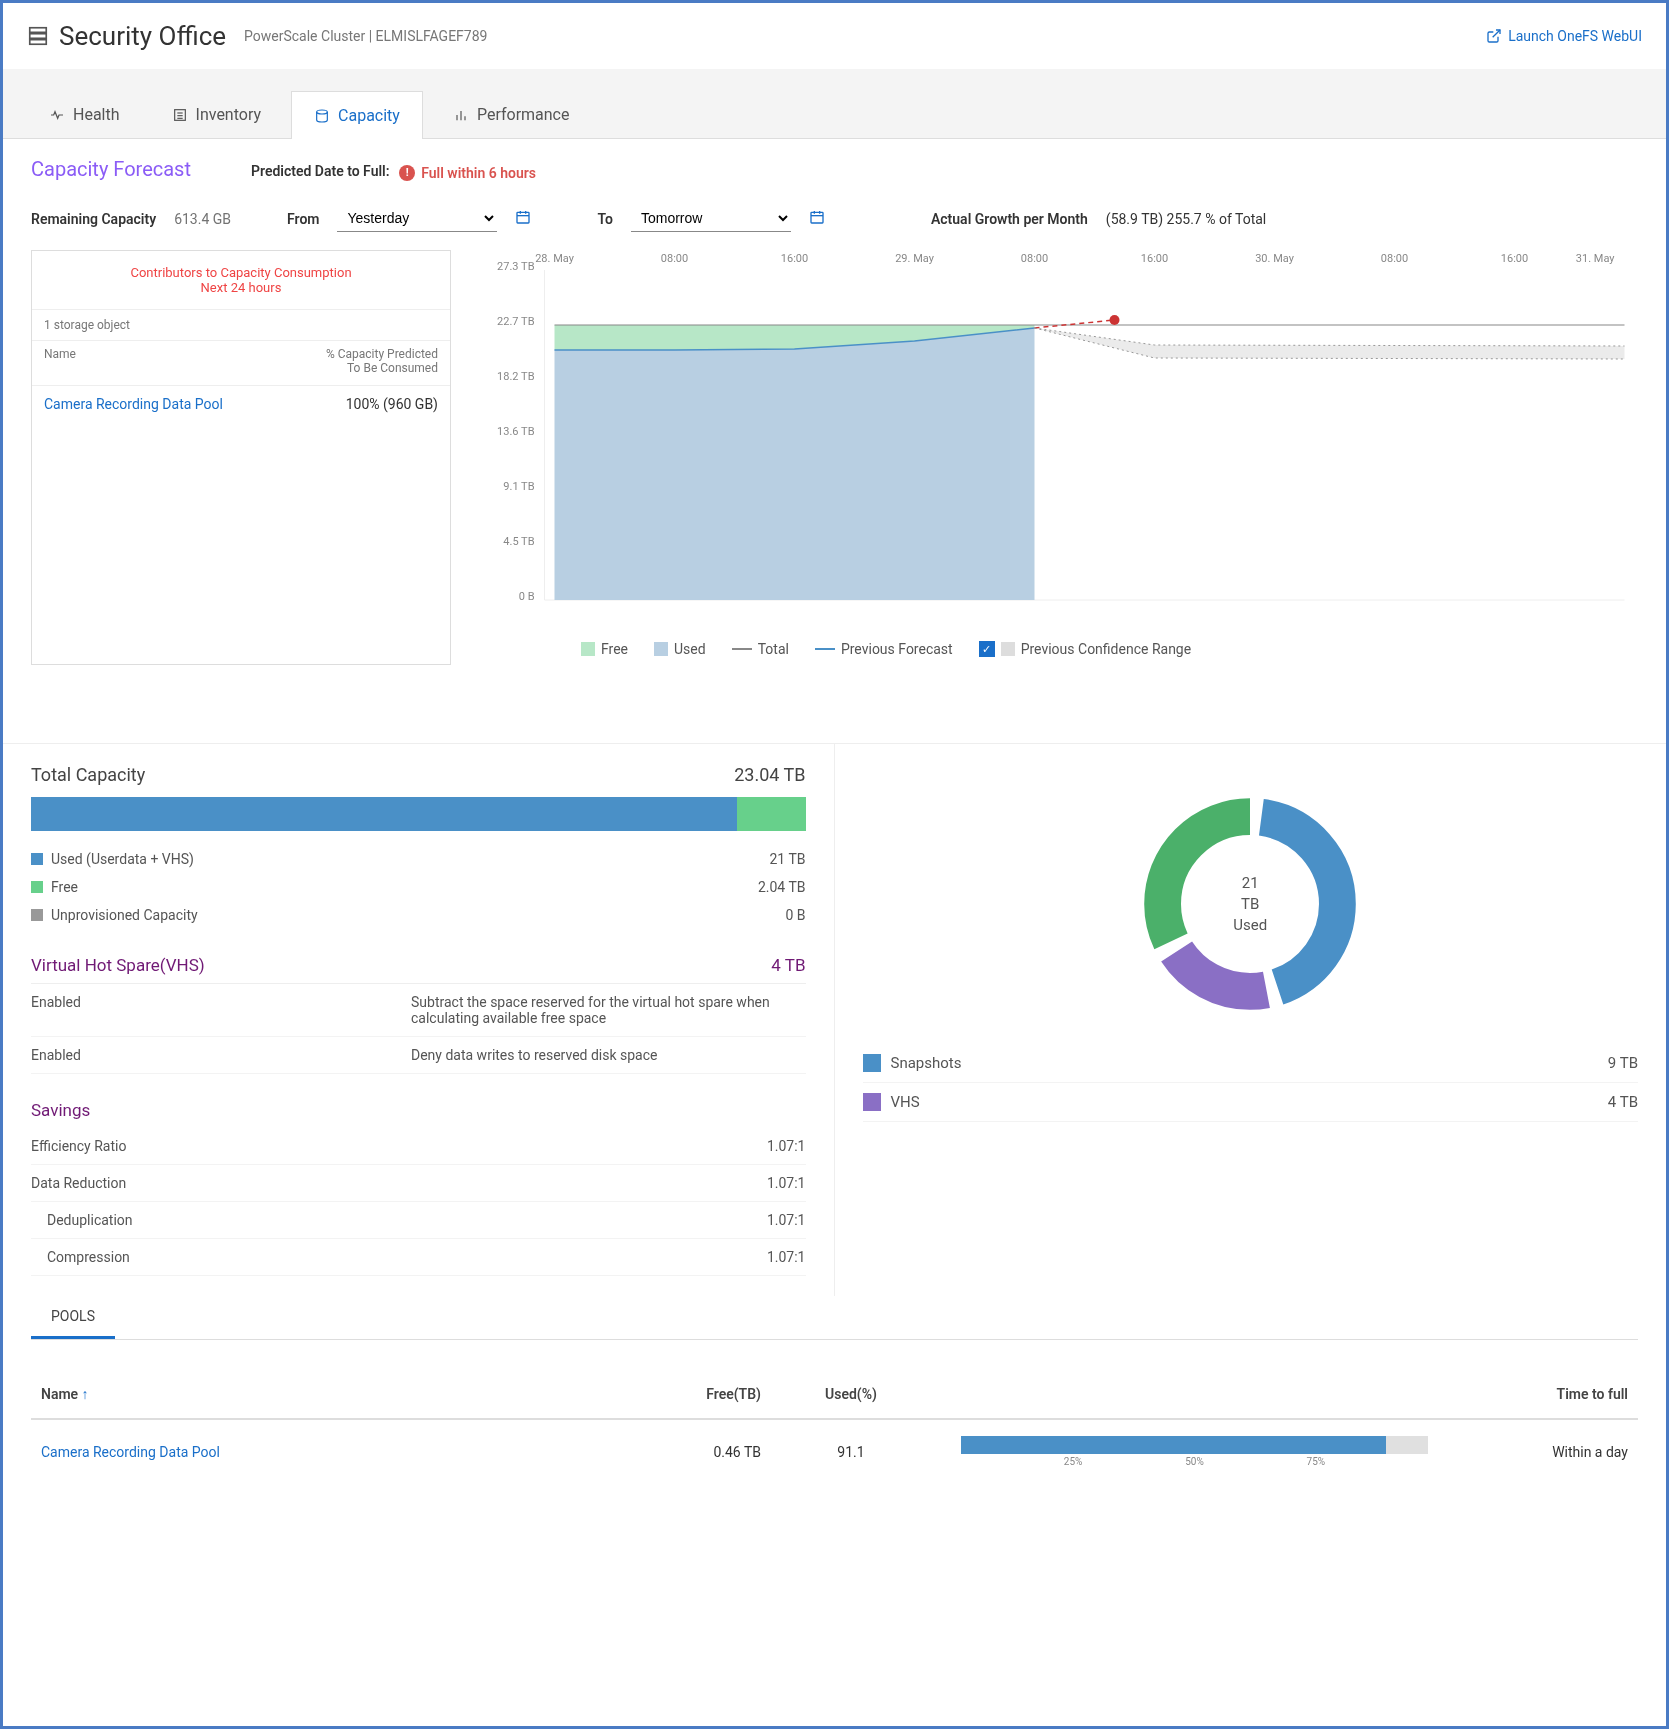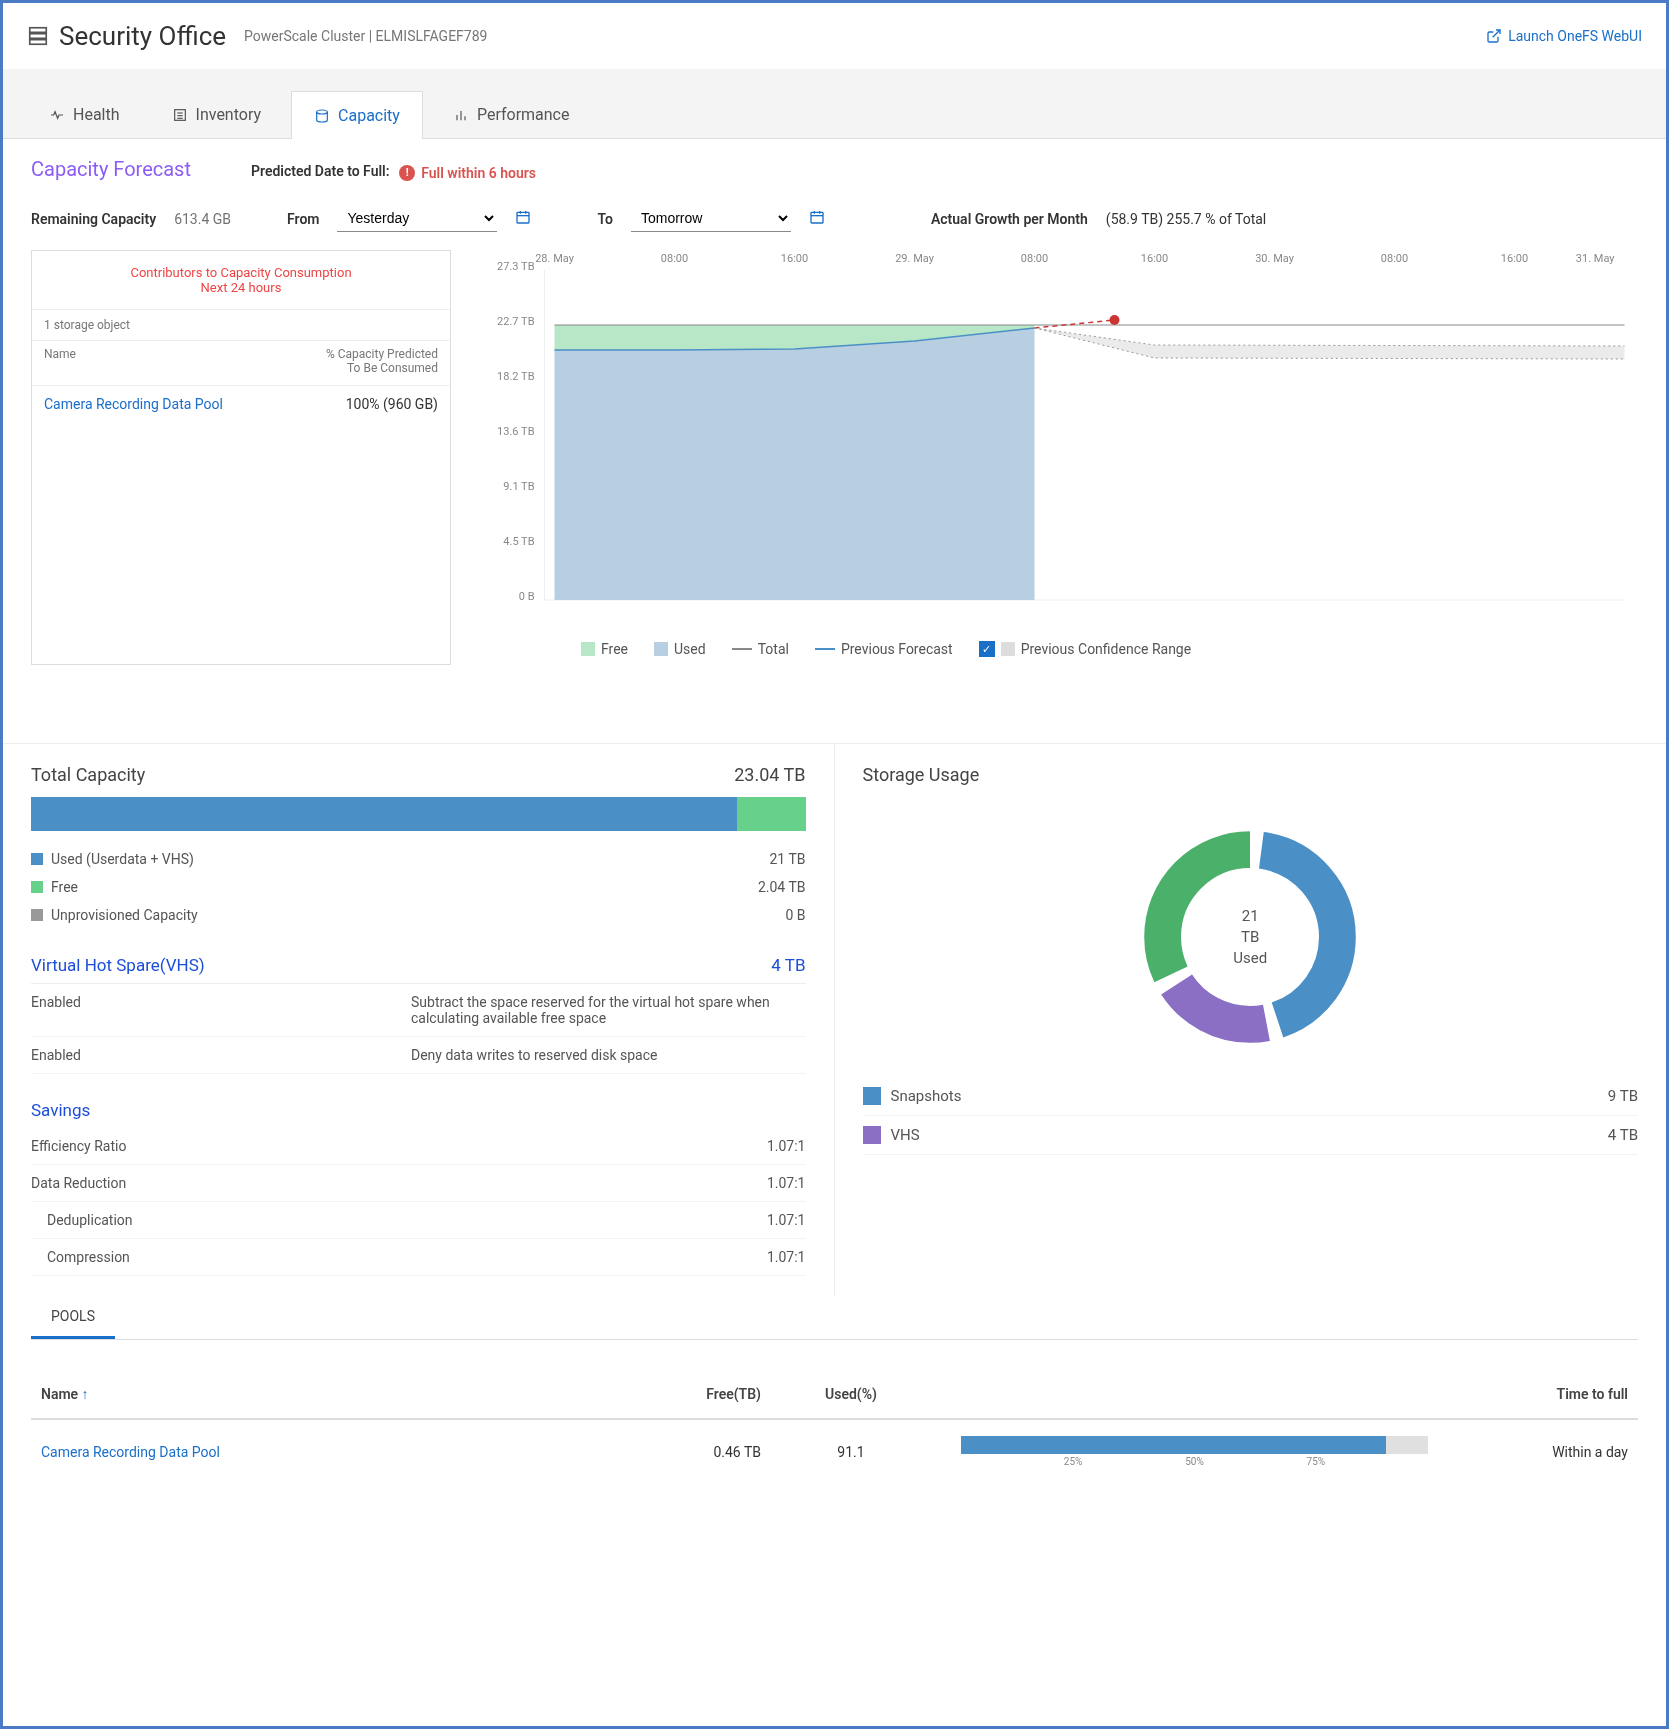--- a/index.html
+++ b/index.html
@@ -43,21 +43,21 @@
 .mid-grid { display: flex; border-top: 1px solid #eee; margin-top: 60px; }
 .mid-left { width: 50%; padding: 20px 28px; border-right: 1px solid #eee; }
 .mid-right { width: 50%; padding: 20px 28px; }
 .panel-title { font-size: 18px; color: #444; margin-bottom: 12px; display: flex; }
 .panel-title .rval { margin-left: auto; font-size: 18px; }
 .cap-bar { height: 34px; background: #67d08b; display: flex; margin-bottom: 14px; }
 .cap-bar .used { background: #4a90c7; }
 .cap-rows .row { display: flex; align-items: center; padding: 6px 0; font-size: 14px; color: #555; }
 .cap-rows .sq { width: 12px; height: 12px; margin-right: 8px; }
 .cap-rows .val { margin-left: auto; }
-.subhead { font-size: 17px; color: #1d4ed8; margin-top: 26px; display: flex; border-bottom: 1px solid #eee; padding-bottom: 8px; }
+.subhead { font-size: 17px; color: #701a75; margin-top: 26px; display: flex; border-bottom: 1px solid #eee; padding-bottom: 8px; }
 .subhead .rval { margin-left: auto; }
 .kv-row { display: flex; padding: 10px 0; font-size: 14px; color: #555; border-bottom: 1px solid #f3f3f3; }
 .kv-row .k { width: 380px; }
 .kv-row .v { flex: 1; }
 .kv-row .rv { margin-left: auto; }
 .donut-wrap { display: flex; align-items: center; justify-content: center; position: relative; height: 280px; }
 .donut-center { position: absolute; text-align: center; color: #555; font-size: 15px; line-height: 1.4; }
 .usage-rows .row { display: flex; align-items: center; padding: 10px 0; font-size: 15px; color: #555; border-bottom: 1px solid #f3f3f3; }
 .usage-rows .sq { width: 18px; height: 18px; margin-right: 10px; }
 .pools { padding: 0 28px 20px; }
@@ -321,23 +321,20 @@
         <span class="k" style="padding-left:16px">Deduplication</span>
         <span class="rv">1.07:1</span>
       </div>
     <div class="kv-row">
         <span class="k" style="padding-left:16px">Compression</span>
         <span class="rv">1.07:1</span>
       </div>
   </div>
 
   <div class="mid-right">
-    <div class="panel-title">
-      <span>Storage Usage</span>
-    </div>
     <div class="donut-wrap">
       <svg width="230" height="230" viewBox="0 0 100 100">
         <circle cx="50" cy="50" r="38" fill="none" stroke="#4a90c7" stroke-width="16" stroke-dasharray="102 238" stroke-dashoffset="-5" transform="rotate(-90 50 50)"></circle>
         <circle cx="50" cy="50" r="38" fill="none" stroke="#8a6fc5" stroke-width="16" stroke-dasharray="45 238" stroke-dashoffset="-112" transform="rotate(-90 50 50)"></circle>
         <circle cx="50" cy="50" r="38" fill="none" stroke="#4bb06a" stroke-width="16" stroke-dasharray="86 238" stroke-dashoffset="-162" transform="rotate(-90 50 50)"></circle>
       </svg>
       <div class="donut-center">
         <div>21</div>
         <div>TB</div>
         <div>Used</div>

